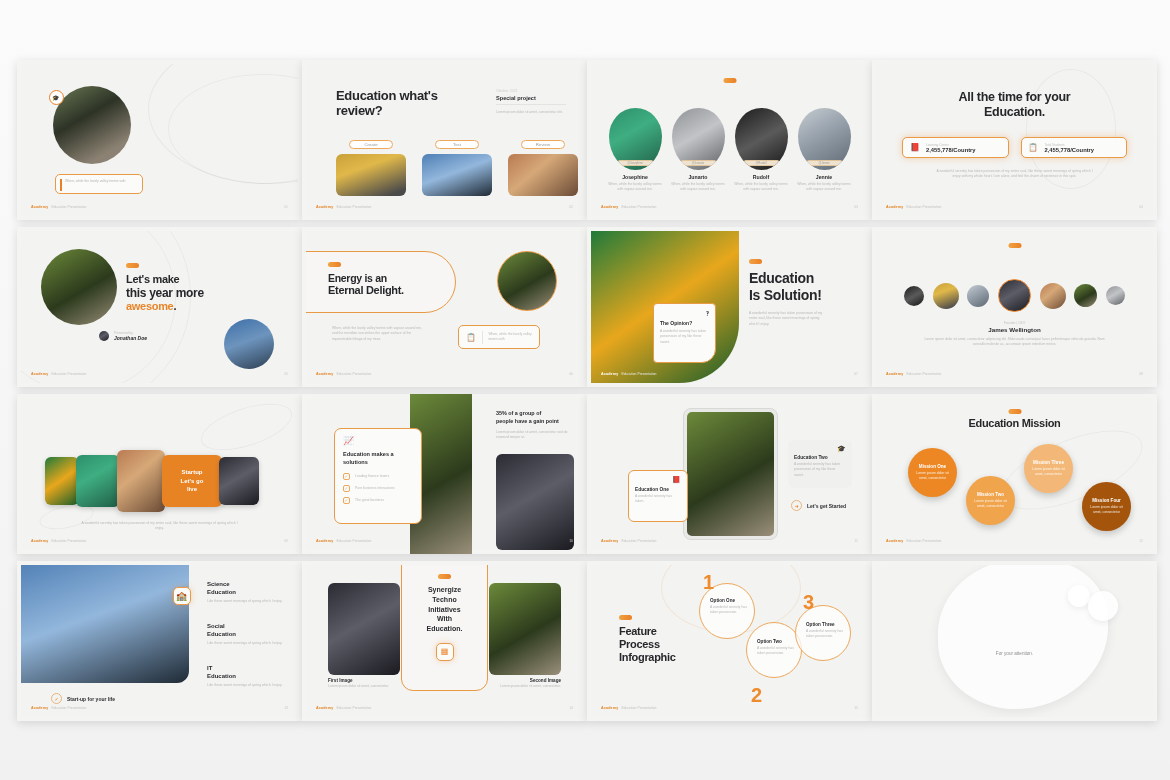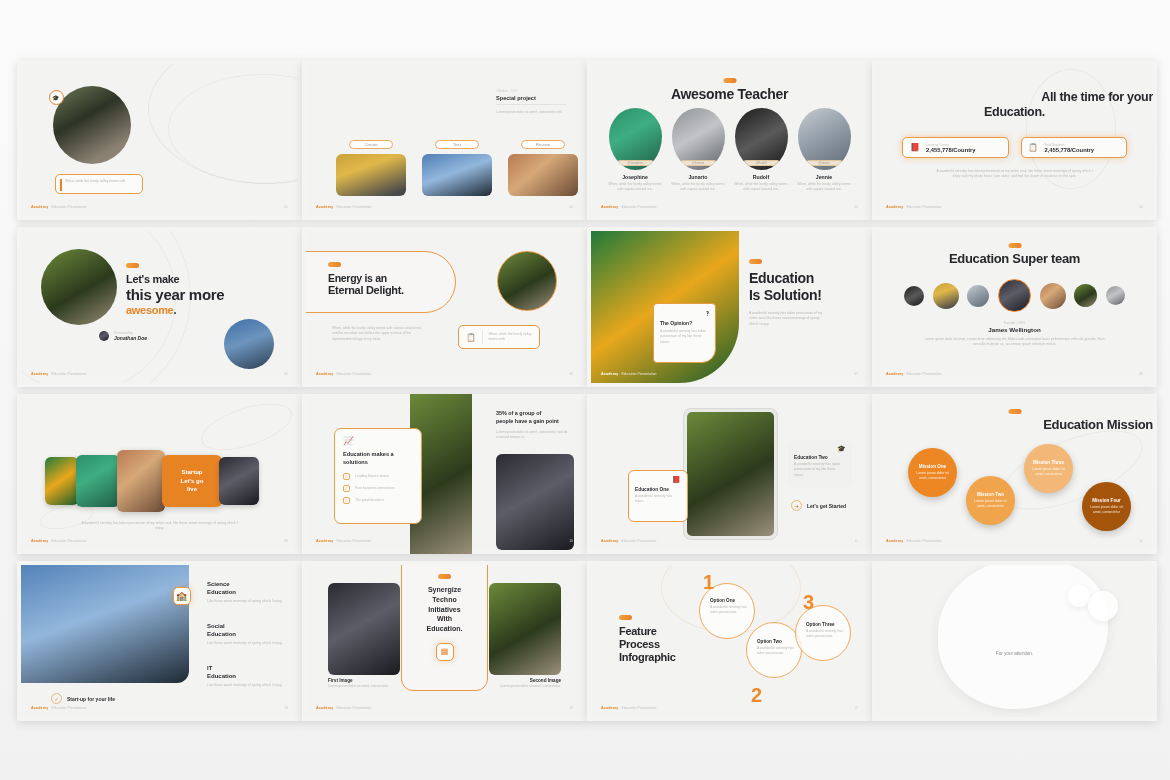--- a/index.html
+++ b/index.html
@@ -116,20 +116,24 @@
             <span class="brand">Academy</span>
             <span class="ftxt">Education Presentation</span>
           </span>
         <span class="pg">01</span>
       </div>
     </div>
   </div>
 
   <div class="slide">
     <div class="inner">
+      <div style="position:absolute;left:30px;top:24px;width:145px;">
+        <h1 class="t" style="font-size:13px">Education what's</h1>
+        <h1 class="t" style="font-size:13px">review?</h1>
+      </div>
       <div style="position:absolute;left:190px;top:25px;width:70px;">
         <div style="font-size:3.6px;color:#cfcfcf">Oktober 2021</div>
         <div class="hd" style="font-size:5.6px;margin-top:1.5px;border-bottom:.6px solid #e3e3e3;padding-bottom:3px;">Special project</div>
         <div class="cap" style="margin-top:5px">Lorem ipsum dolor sit amet, consectetur elit.</div>
       </div>
       <div style="position:absolute;left:30px;top:76px;display:flex;gap:16px;">
         <div>
           <div class="tagbtn" style="width:44px;height:9px;margin:0 auto 5px;">
               <span>Create</span>
             </div>
@@ -154,21 +158,20 @@
             <span class="ftxt">Education Presentation</span>
           </span>
         <span class="pg">02</span>
       </div>
     </div>
   </div>
 
   <div class="slide">
     <div class="inner">
       <div class="pill sm" style="position:absolute;left:50%;top:14px;transform:translateX(-50%)"></div>
-      <h1 class="t" style="position:absolute;top:22px;left:0;right:0;text-align:center;font-size:14px">Awesome Teacher</h1>
       <div style="position:absolute;left:14px;right:14px;top:44px;display:flex;justify-content:space-between;">
         <div style="width:60px;text-align:center;">
           <div class="circ p-grad5" style="width:53px;height:62px;margin:0 auto;border-radius:50% 50% 50% 50%/45% 45% 55% 55%;position:relative;">
             <div style="position:absolute;left:8px;bottom:4px;width:37px;height:6px;border-radius:4px;background:#efe2cf;border:.6px solid #e0c49c;font-size:2.8px;color:#9a9a9a;display:flex;align-items:center;justify-content:center;">@Josephine</div>
           </div>
           <div class="hd" style="font-size:5.2px;margin-top:4px">Josephine</div>
           <div class="cap" style="margin-top:2px">When, while the lovely valley teems with vapour around me.</div>
         </div>
         <div style="width:60px;text-align:center;">
           <div class="circ p-grad6" style="width:53px;height:62px;margin:0 auto;border-radius:50% 50% 50% 50%/45% 45% 55% 55%;position:relative;">
@@ -198,21 +201,21 @@
             <span class="ftxt">Education Presentation</span>
           </span>
         <span class="pg">03</span>
       </div>
     </div>
   </div>
 
   <div class="slide">
     <div class="inner">
       <div class="swirl" style="width:90px;height:120px;left:150px;top:5px;border-radius:50%;"></div>
-      <h1 class="t" style="position:absolute;top:26px;left:0;right:0;text-align:right;font-size:12.5px">All the time for your</h1>
+      <h1 class="t" style="position:absolute;top:26px;left:0;right:0;text-align:center;font-size:12.5px">All the time for your</h1>
       <h1 class="t" style="position:absolute;top:41px;left:0;right:0;text-align:center;font-size:12.5px">Education.</h1>
       <div style="position:absolute;left:26px;right:26px;top:73px;display:flex;gap:12px;">
         <div class="obox" style="flex:1;height:21px;display:flex;align-items:center;padding:0 7px;gap:6px;box-shadow:0 0 7px rgba(234,128,38,.35)">
           <span style="color:#ea8026;font-size:8px">📕</span>
           <span>
             <span style="display:block;font-size:3.2px;color:#c2c2c2">Learning Center</span>
             <span style="display:block;font-size:5.8px;font-weight:bold;color:#2a2b2f">2,455,778/Country</span>
           </span>
         </div>
         <div class="obox" style="flex:1;height:21px;display:flex;align-items:center;padding:0 7px;gap:6px;box-shadow:0 0 7px rgba(234,128,38,.35)">
@@ -235,21 +238,21 @@
   </div>
 
   <div class="slide">
     <div class="inner">
       <div class="swirl" style="width:230px;height:230px;left:-60px;top:-50px;"></div>
       <div class="swirl" style="width:190px;height:190px;left:-35px;top:-28px;"></div>
       <div class="circ p-grad11" style="position:absolute;left:20px;top:18px;width:76px;height:76px;"></div>
       <div style="position:absolute;left:105px;top:32px;">
         <div class="pill sm" style="margin-bottom:5px"></div>
         <h1 class="t" style="font-size:11px">Let's make</h1>
-        <h1 class="t" style="font-size:15px">this year more</h1>
+        <h1 class="t" style="font-size:12px">this year more</h1>
         <h1 class="t" style="font-size:11px"><span class="orange">awesome</span>.</h1>
       </div>
       <div style="position:absolute;left:78px;top:100px;display:flex;align-items:center;gap:5px;">
         <div class="circ p-grad12" style="width:10px;height:10px;"></div>
         <div>
           <div style="font-size:3.2px;color:#c2c2c2">Presented by</div>
           <div style="font-size:5px;font-weight:bold;font-style:italic;color:#2a2b2f">Jonathan Doe</div>
         </div>
       </div>
       <div class="circ p-grad3" style="position:absolute;right:24px;bottom:14px;width:50px;height:50px;"></div>
@@ -308,21 +311,20 @@
             <span class="ftxt" style="color:#e6e6e6">Education Presentation</span>
           </span>
         <span class="pg">07</span>
       </div>
     </div>
   </div>
 
   <div class="slide">
     <div class="inner">
       <div class="pill sm" style="position:absolute;left:50%;top:12px;transform:translateX(-50%)"></div>
-      <h1 class="t" style="position:absolute;top:20px;left:0;right:0;text-align:center;font-size:13px">Education Super team</h1>
       <div style="position:absolute;left:28px;right:28px;top:48px;display:flex;align-items:center;justify-content:space-between;">
         <div class="circ p-grad7" style="width:20px;height:20px;"></div>
         <div class="circ p-grad2" style="width:26px;height:26px;"></div>
         <div class="circ p-grad8" style="width:22px;height:22px;"></div>
         <div class="circ p-grad12" style="width:33px;height:33px;border:1.6px solid #ea8026;"></div>
         <div class="circ p-grad4" style="width:26px;height:26px;"></div>
         <div class="circ p-grad11" style="width:23px;height:23px;"></div>
         <div class="circ p-grad6" style="width:19px;height:19px;"></div>
       </div>
       <div style="position:absolute;left:0;right:0;top:90px;text-align:center;">
@@ -430,21 +432,21 @@
           </span>
         <span class="pg">11</span>
       </div>
     </div>
   </div>
 
   <div class="slide">
     <div class="inner">
       <div class="swirl" style="width:150px;height:60px;right:6px;top:42px;border-radius:50%;transform:rotate(-22deg)"></div>
       <div class="pill sm" style="position:absolute;left:50%;top:11px;transform:translateX(-50%)"></div>
-      <h1 class="t" style="position:absolute;top:19px;left:0;right:0;text-align:right;font-size:13px">Education Mission</h1>
+      <h1 class="t" style="position:absolute;top:19px;left:0;right:0;text-align:center;font-size:11px">Education Mission</h1>
       <div class="mcirc" style="position:absolute;left:32px;top:50px;width:49px;height:49px;background:#ec8723;">
         <span class="mt">Mission One</span>
         <span class="mb" style="padding:0 6px">Lorem ipsum dolor sit amet, consectetur</span>
       </div>
       <div class="mcirc" style="position:absolute;left:90px;top:78px;width:49px;height:49px;background:#f0a44c;">
         <span class="mt">Mission Two</span>
         <span class="mb" style="padding:0 6px">Lorem ipsum dolor sit amet, consectetur</span>
       </div>
       <div class="mcirc" style="position:absolute;left:148px;top:46px;width:49px;height:49px;background:#f3b877;">
         <span class="mt">Mission Three</span>

